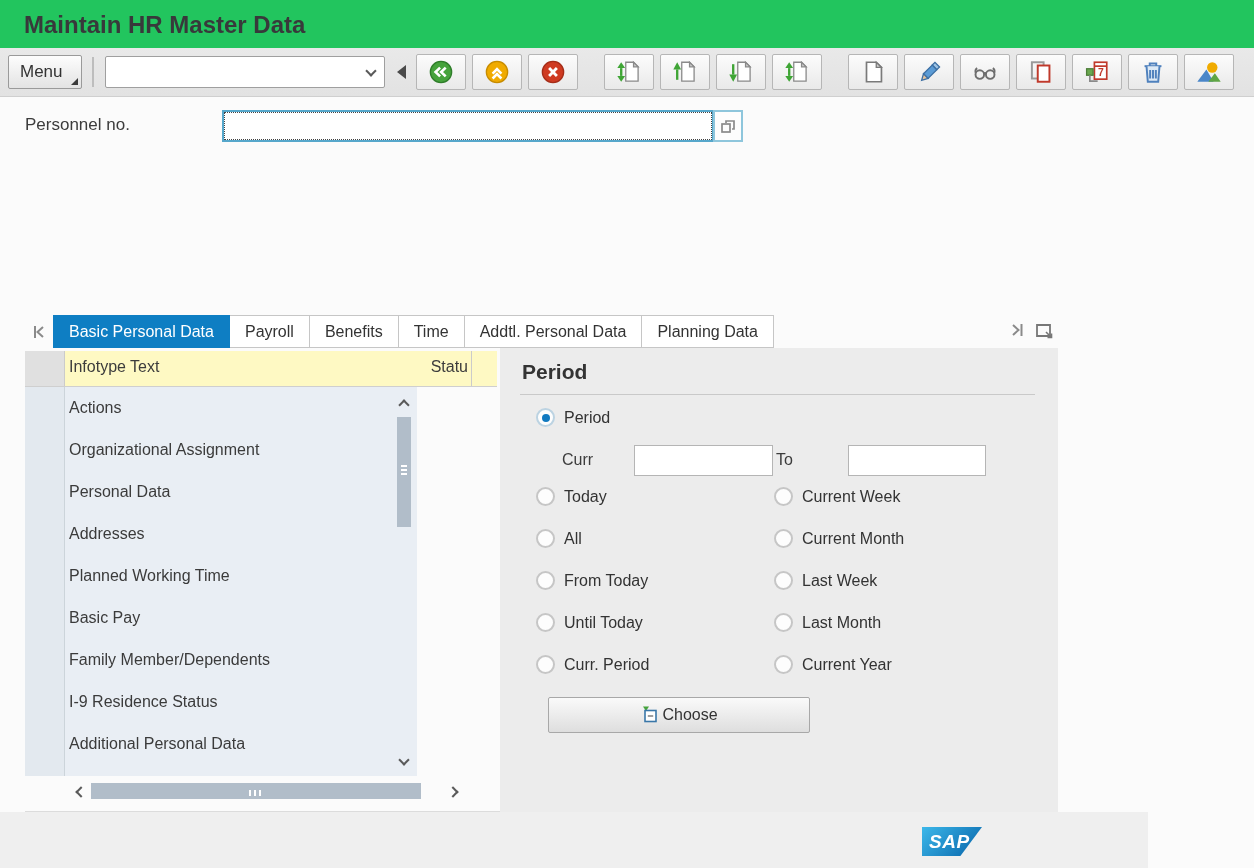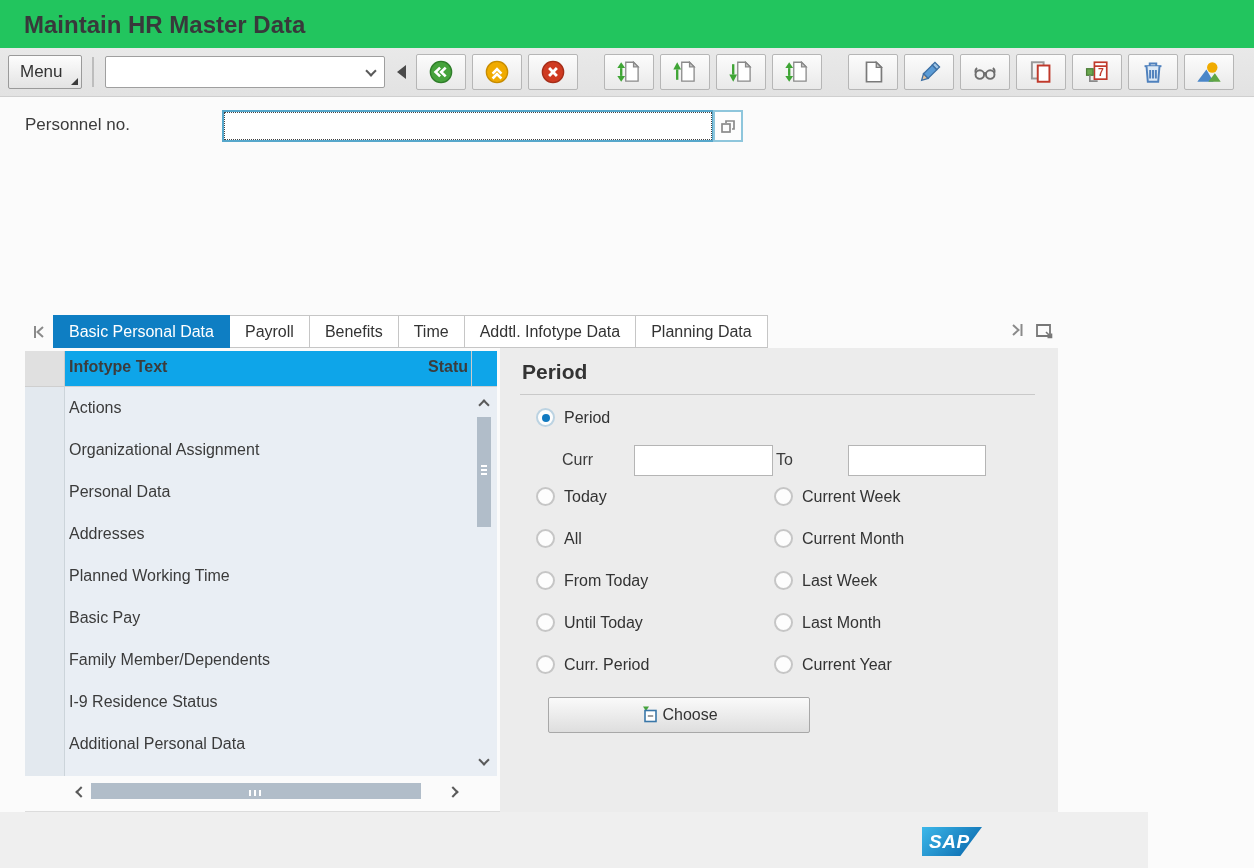--- a/index.html
+++ b/index.html
@@ -56,28 +56,28 @@
   .tab { padding:0 15px; display:flex; align-items:center; font-size:16px; color:#333;
     background:#fff; border:1px solid #c6c6c6; border-left-width:0; cursor:pointer; white-space:nowrap; }
   .tab:first-child { border-left-width:1px; }
   .tab.active { background:#0e7ec3; color:#fff; border-color:#0e7ec3; }
   .tab-right { margin-left:auto; display:flex; align-items:center; gap:8px; padding-right:4px; }
 
   .panel-body { position:absolute; left:0; top:33px; width:1033px; height:464px; border-bottom:1px solid #dcdcdc; }
 
   
   .table-side { position:absolute; left:0; top:0; width:472px; height:464px; }
-  .t-head { position:absolute; left:0; top:3px; width:472px; height:36px; background:#0ea5e9;
-    border-bottom:1px solid #cfcfcf;font-weight:bold; }
+  .t-head { position:absolute; left:0; top:3px; width:472px; height:36px; background:#fef9c3;
+    border-bottom:1px solid #cfcfcf; }
   .t-head .selhead { position:absolute; left:0; top:0; width:40px; height:100%;
     background:#e0e0e0; border-right:1px solid #cbcbcb; }
   .t-head .h1 { position:absolute; left:44px; top:7px; font-size:16px; color:#3c3c3c; }
   .t-head .h2 { position:absolute; right:29px; top:7px; font-size:16px; color:#3c3c3c; }
   .t-head .hsplit { position:absolute; right:25px; top:0; height:100%; border-right:1px solid #cbcbcb; }
-  .t-body { position:absolute; left:0; top:39px; width:472px; height:389px; background:#e9eef4; }
+  .t-body { position:absolute; left:0; top:39px; width:392px; height:389px; background:#e9eef4; }
   .t-body .selcol { position:absolute; left:0; top:0; width:40px; height:100%;
     background:#e3e9ef; border-right:1px solid #ccd4da; }
   .rows { position:absolute; left:40px; top:0; right:26px; bottom:0; }
   .row { height:42px; display:flex; align-items:center; padding-left:4px; font-size:16px; color:#3b3b3b; cursor:pointer; }
 
   
   .vscroll { position:absolute; right:3px; top:0; width:18px; height:100%; }
   .vscroll .arr { position:absolute; left:4px; cursor:pointer; }
   .vscroll .arr.topa { top:8px; }
   .vscroll .arr.bota { bottom:8px; }
@@ -278,21 +278,21 @@
         <svg width="18" height="18" viewBox="0 0 18 18" fill="none" stroke="#8a8a8a" stroke-width="2">
           <path d="M5 3 v12"></path>
             <path d="M13 4 l-5.5 5 5.5 5"></path>
         </svg>
       </span>
       <div class="tabs">
           <div class="tab active">Basic Personal Data</div>
           <div class="tab">Payroll</div>
           <div class="tab">Benefits</div>
           <div class="tab">Time</div>
-          <div class="tab">Addtl. Infotype Data</div>
+          <div class="tab">Addtl. Personal Data</div>
           <div class="tab">Planning Data</div>
         </div>
       <div class="tab-right">
         <span>
           <svg width="18" height="18" viewBox="0 0 18 18" fill="none" stroke="#8a8a8a" stroke-width="2">
             <path d="M5 4 l5.5 5 -5.5 5"></path>
               <path d="M13.5 3 v12"></path>
           </svg>
         </span>
         <span>

